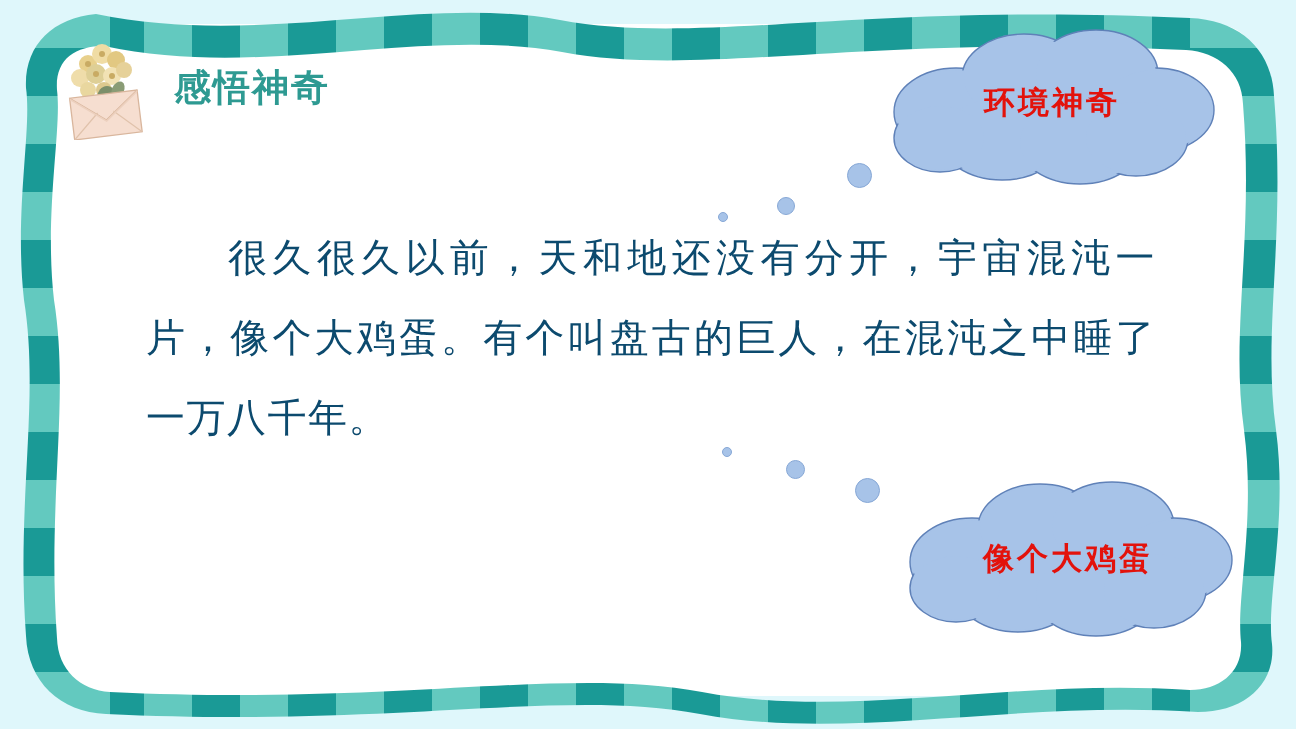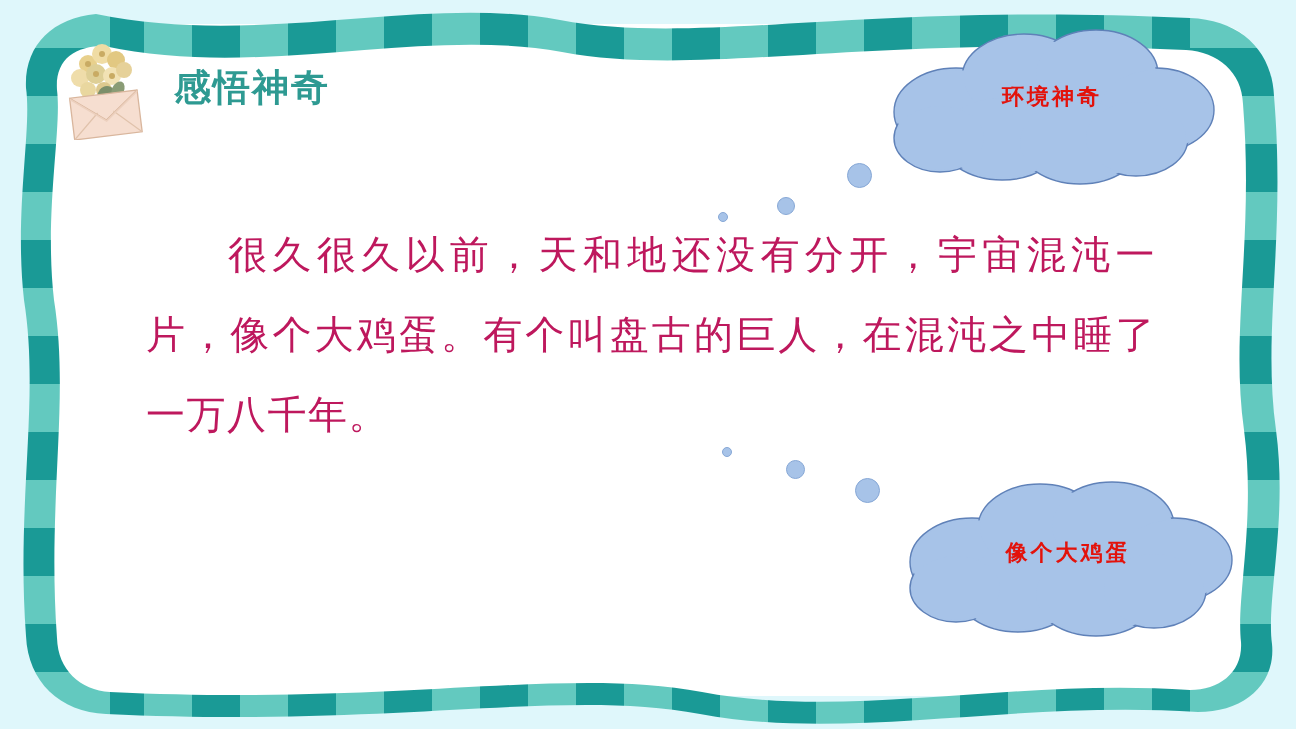--- a/index.html
+++ b/index.html
@@ -73,39 +73,39 @@
     line-height: 1;
     margin-left: 14px;
   }
 
   
   .body-text {
     position: absolute;
     left: 146px;
     top: 218px;
     width: 1010px;
-    font-family: Liberation Mono, monospace;
+    font-family: Liberation Serif, serif;
     font-size: 39px;
     line-height: 80px;
-    color: #be185d;
+    color: #0c4a6e;
     letter-spacing: 1.5px;
     text-align: justify;
   }
   .body-text .indent { padding-left: 2.1em; display: inline; }
 
   
   .cloud {
     position: absolute;
   }
   .cloud svg { display: block; overflow: visible; }
   .cloud-label {
     position: absolute;
     font-family: "DejaVu Serif", "Liberation Serif", serif;
     font-weight: 700;
-    font-size: 22px;
+    font-size: 31px;
     color: #e3120b;
     letter-spacing: 3px;
     white-space: nowrap;
     text-align: center;
   }
 
   #cloud-top    { left: 884px; top: 26px;  width: 336px; height: 160px; }
   #cloud-top .cloud-label   { left: 0; right: 0; top: 56px; }
 
   #cloud-bottom { left: 900px; top: 482px; width: 336px; height: 160px; }

